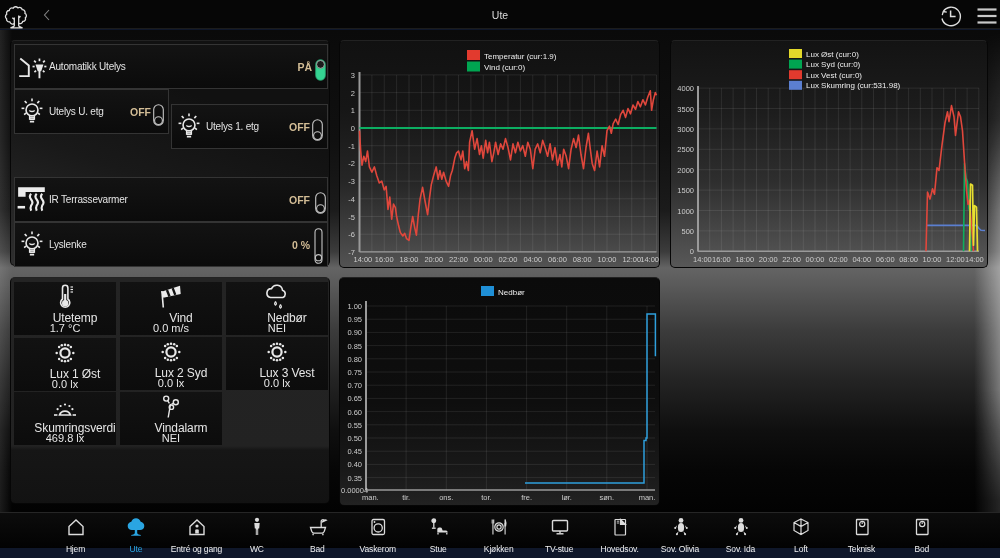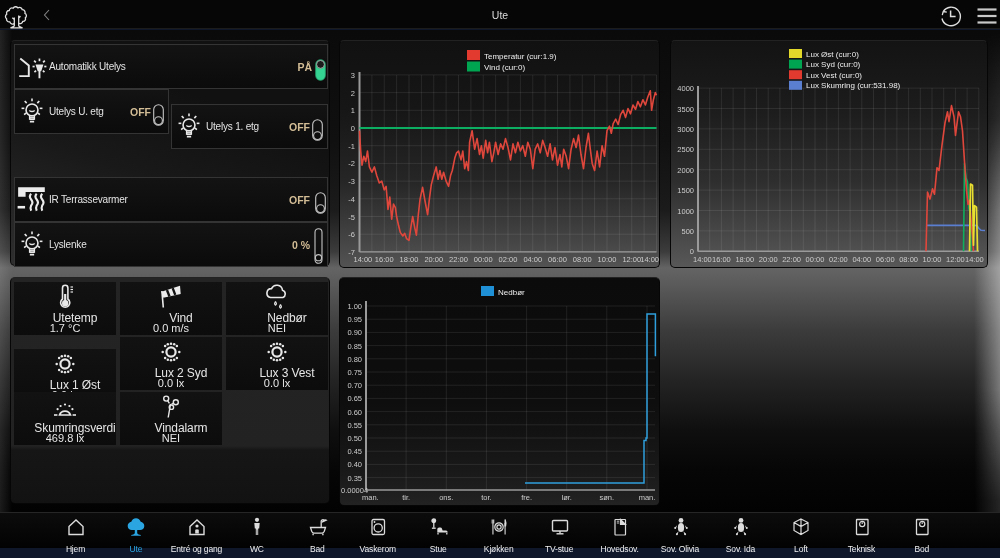--- a/index.html
+++ b/index.html
@@ -217,21 +217,21 @@
       <svg class="wicon" height="26" viewBox="0 0 30 26">
           <g stroke="#e8e8e8" fill="none" stroke-width="1.6">
         <path d="M8.5 13.5 a4.5 4.5 0 0 1 1 -8.9 a5.8 5.8 0 0 1 11 1.6 a3.9 3.9 0 0 1 0.4 7.3 Z"></path>
         <path d="M13.5 17.5 q-1.8 2.8 0 3.6 q1.8 -0.8 0 -3.6" stroke-width="1.2"></path>
         <path d="M18.5 20.5 q-1.8 2.8 0 3.6 q1.8 -0.8 0 -3.6" stroke-width="1.2"></path>
       </g>
         </svg>
       <div class="wlab">Nedbør</div>
         <div class="wval">NEI</div>
     </div>
-    <div class="wcell" style="left:3px;top:71px">
+    <div class="wcell" style="left:3px;top:60px">
       <svg class="wicon" height="26" viewBox="0 0 30 26">
           <use href="#sunsym"></use>
         </svg>
       <div class="wlab">Lux 1 Øst</div>
         <div class="wval">0.0 lx</div>
     </div>
     <div class="wcell" style="left:109px;top:59px">
       <svg class="wicon" height="26" viewBox="0 0 30 26">
           <use href="#sunsym"></use>
         </svg>

